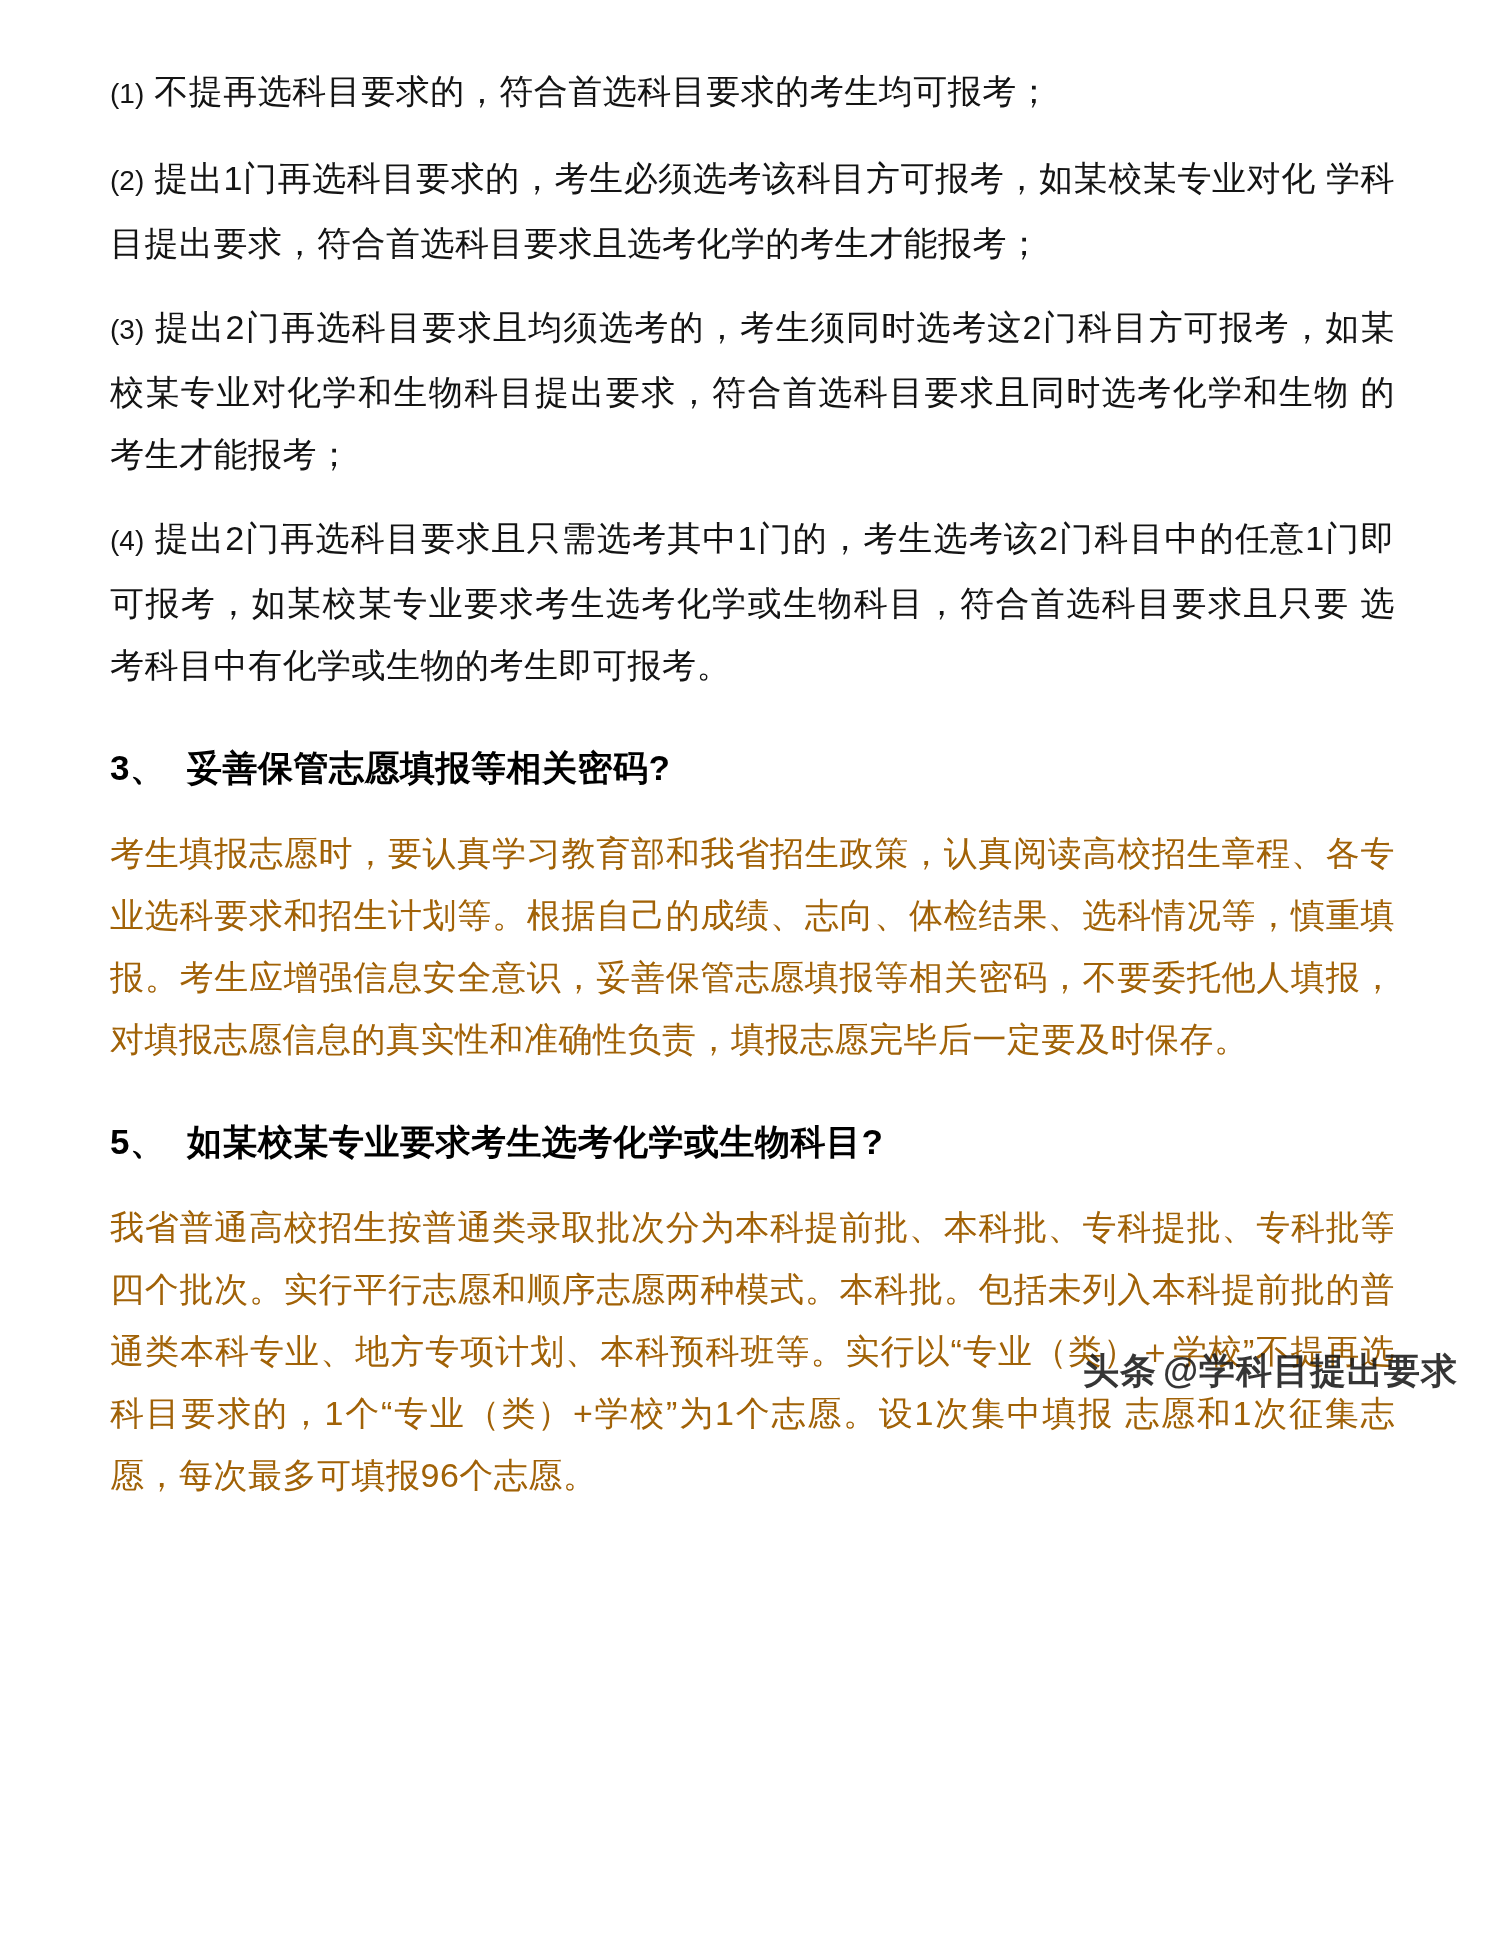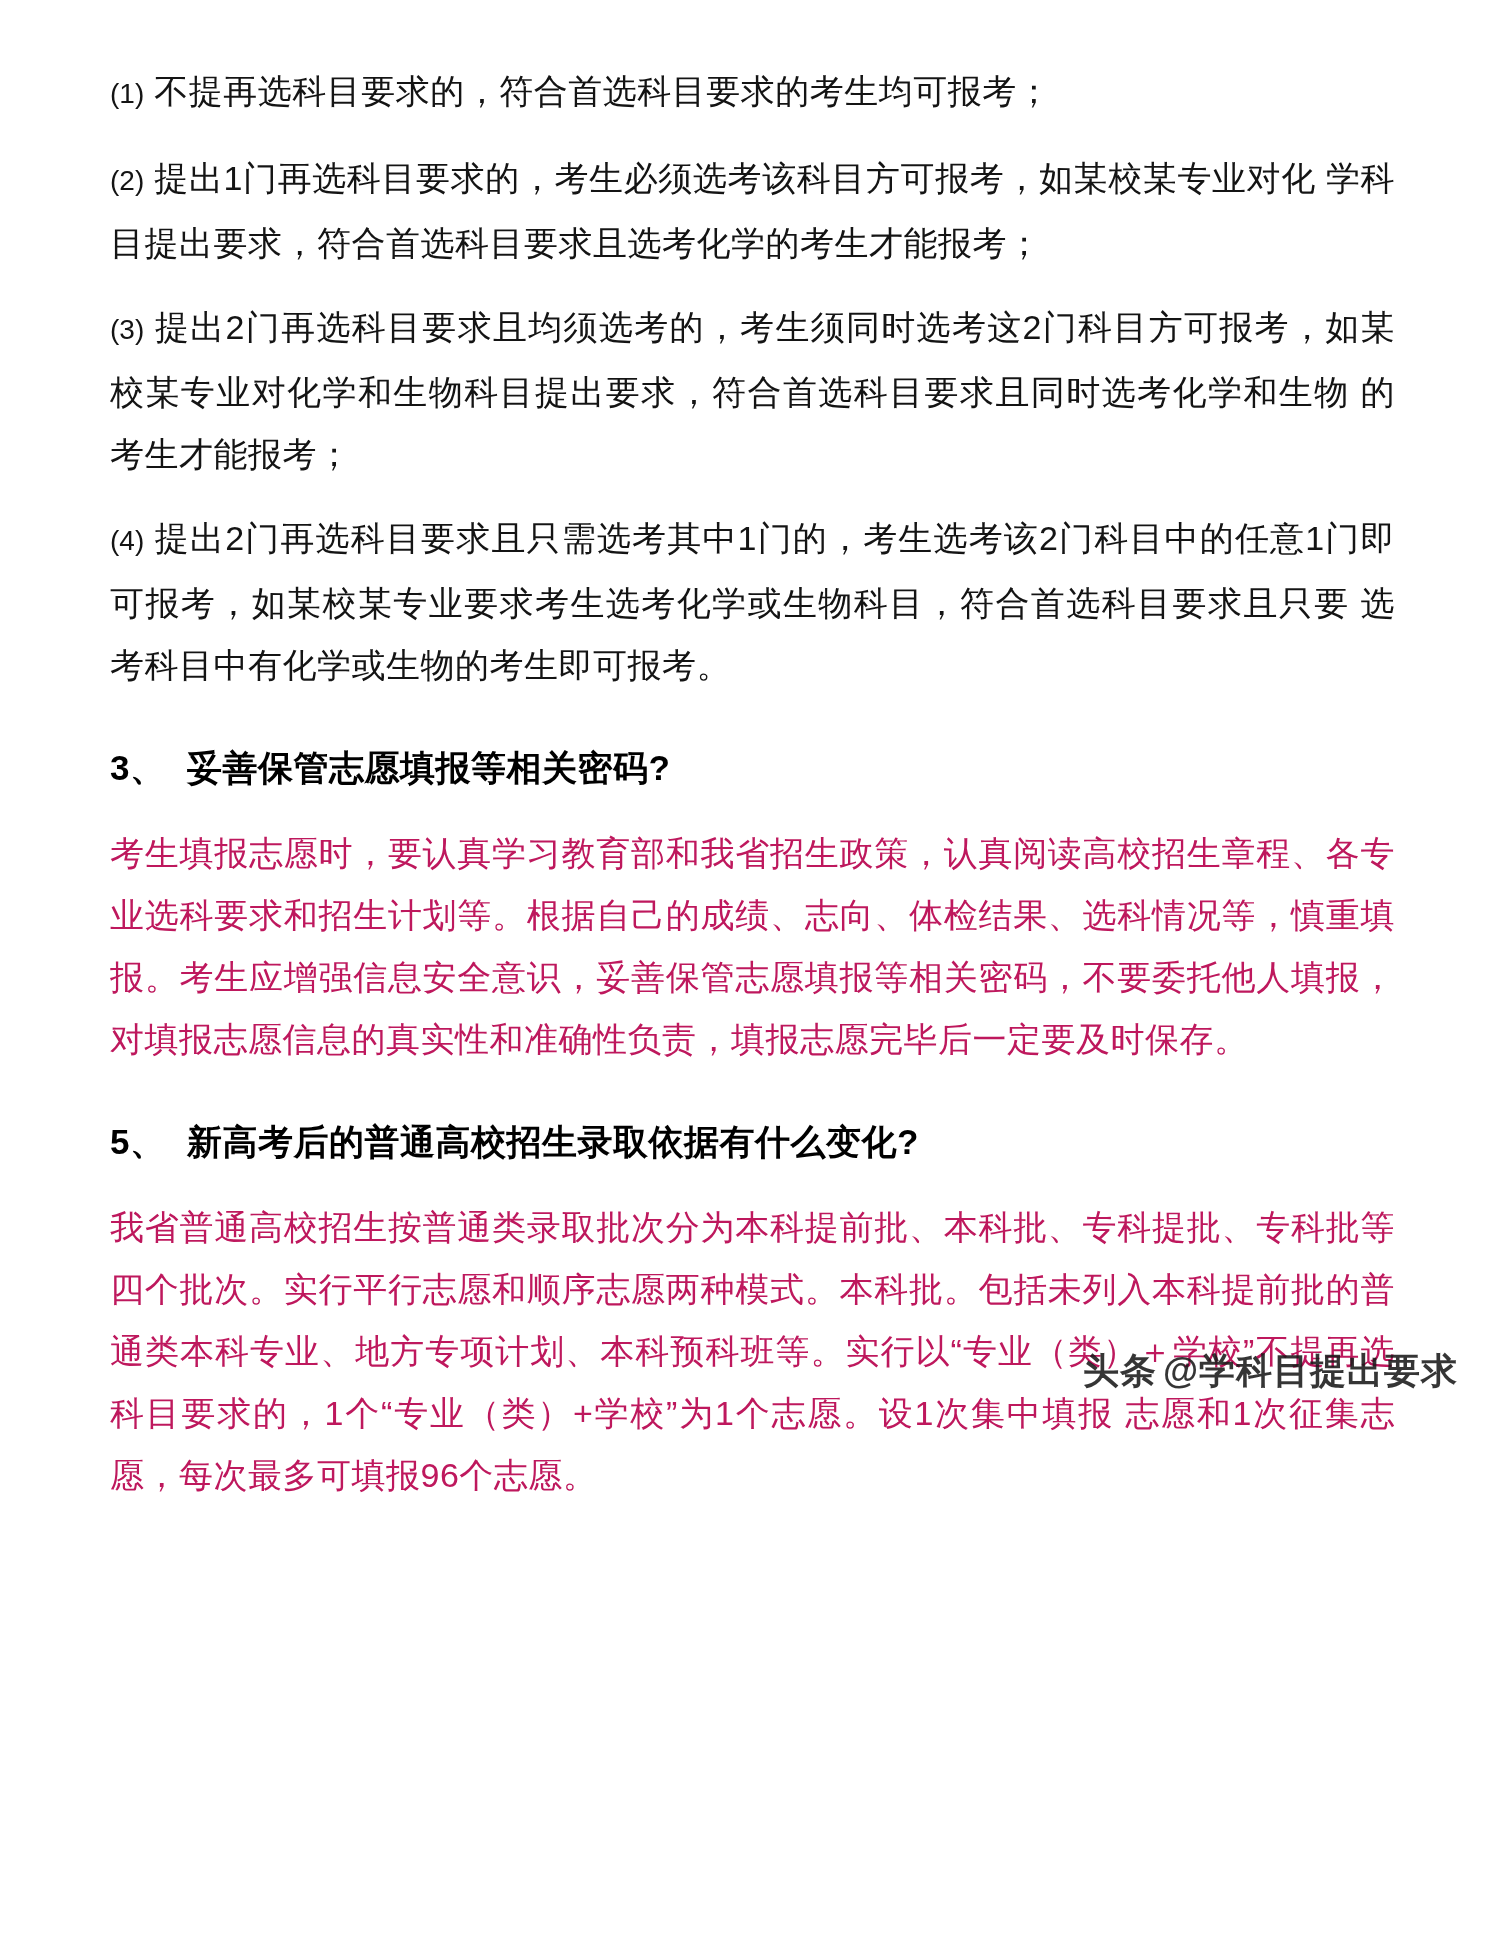--- a/index.html
+++ b/index.html
@@ -66,21 +66,21 @@
     letter-spacing: 0;
   }
   .qa-heading .gap {
     display: inline-block;
     width: 22px;
   }
   .qa-body {
     font-size: 34px;
     line-height: 62px;
     letter-spacing: 0.5px;
-    color: #be185d;
+    color: #a16207;
     margin: 0;
     text-align: justify;
     text-justify: inter-character;
     word-break: break-all;
     font-weight: 400;
   }
 
   
   .watermark {
     position: absolute;
@@ -137,21 +137,21 @@
     <div class="qa-block">
       <h2 class="qa-heading">
         <span class="num">3</span><span class="sep">、</span><span class="gap"></span><span>妥善保管志愿填报等相关密码?</span>
       </h2>
       <p class="qa-body">考生填报志愿时，要认真学习教育部和我省招生政策，认真阅读高校招生章程、各专业选科要求和招生计划等。根据自己的成绩、志向、体检结果、选科情况等，慎重填报。考生应增强信息安全意识，妥善保管志愿填报等相关密码，不要委托他人填报，对填报志愿信息的真实性和准确性负责，填报志愿完毕后一定要及时保存。</p>
     </div>
 
 
     <div class="qa-block">
       <h2 class="qa-heading">
-        <span class="num">5</span><span class="sep">、</span><span class="gap"></span><span>新高考后的普通高校招生录取依据有什么变化?</span>
+        <span class="num">5</span><span class="sep">、</span><span class="gap"></span><span>如某校某专业要求考生选考化学或生物科目?</span>
       </h2>
       <p class="qa-body">我省普通高校招生按普通类录取批次分为本科提前批、本科批、专科提批、专科批等四个批次。实行平行志愿和顺序志愿两种模式。本科批。包括未列入本科提前批的普通类本科专业、地方专项计划、本科预科班等。实行以“专业（类）＋学校”不提再选科目要求的，1个“专业（类）+学校”为1个志愿。设1次集中填报 志愿和1次征集志愿，每次最多可填报96个志愿。</p>
     </div>
 
   </div>
 
   <div class="watermark">
     <span class="brand">头条</span>
     <span class="handle">@学科目提出要求</span>
   </div>

